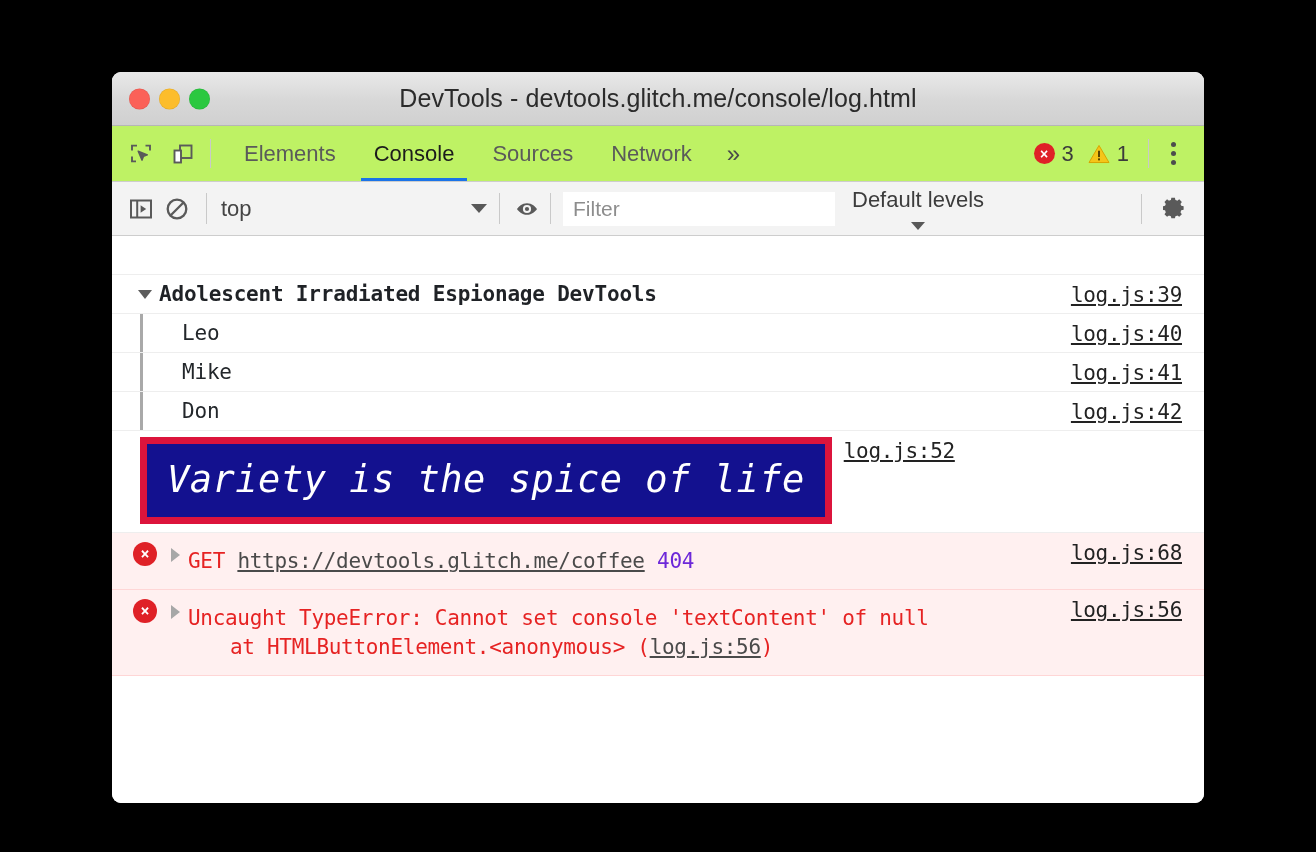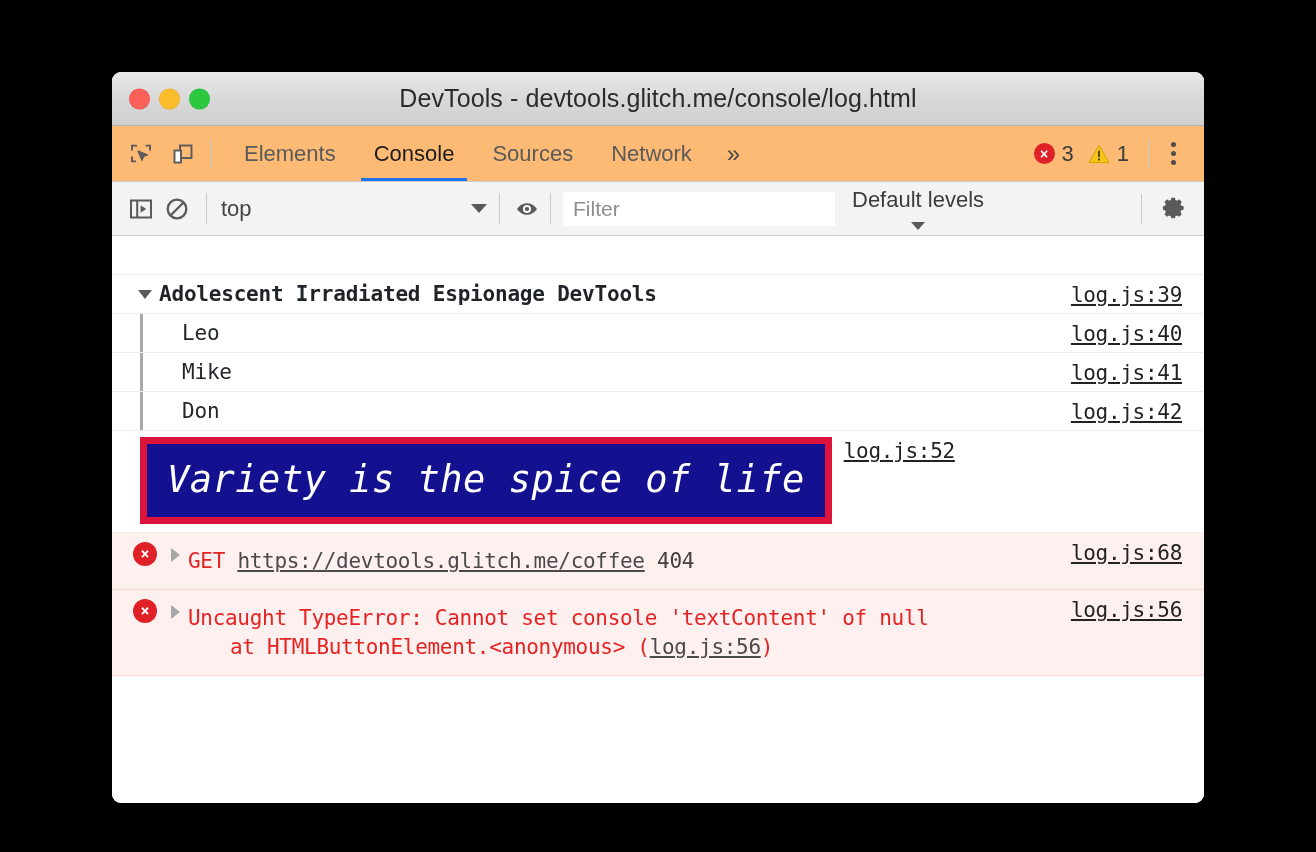--- a/index.html
+++ b/index.html
@@ -68,21 +68,21 @@
     color: #2b2b2b;
     font-family: "Liberation Sans", sans-serif;
     letter-spacing: 0.1px;
     white-space: nowrap;
   }
 
   
   .tabbar {
     height: 55px;
     flex: 0 0 55px;
-    background: #fdba74;
+    background: #bef264;
     border-bottom: 1px solid #cdcdcd;
     display: flex;
     align-items: stretch;
     position: relative;
   }
   .tb-icons {
     display: flex;
     align-items: center;
     padding-left: 16px;
     gap: 16px;
@@ -339,21 +339,21 @@
   .err-text {
     padding-top: 7px;
     padding-bottom: 7px;
     line-height: 1.35;
     letter-spacing: -0.3px;
     white-space: pre;
     color: #e62323;
   }
   .err-text .plain { color: #e62323; }
   .url-underline { text-decoration: underline; color: #4a4a4a; }
-  .code-404 { color: #404040; }
+  .code-404 { color: #6d28d9; }
   .stack-indent { display: block; padding-left: 42px; }
   .stack-link { text-decoration: underline; color: #4a4a4a; }
 </style>
 </head>
 <body>
 
 <div id="stage">
 
   <div class="window">
 

